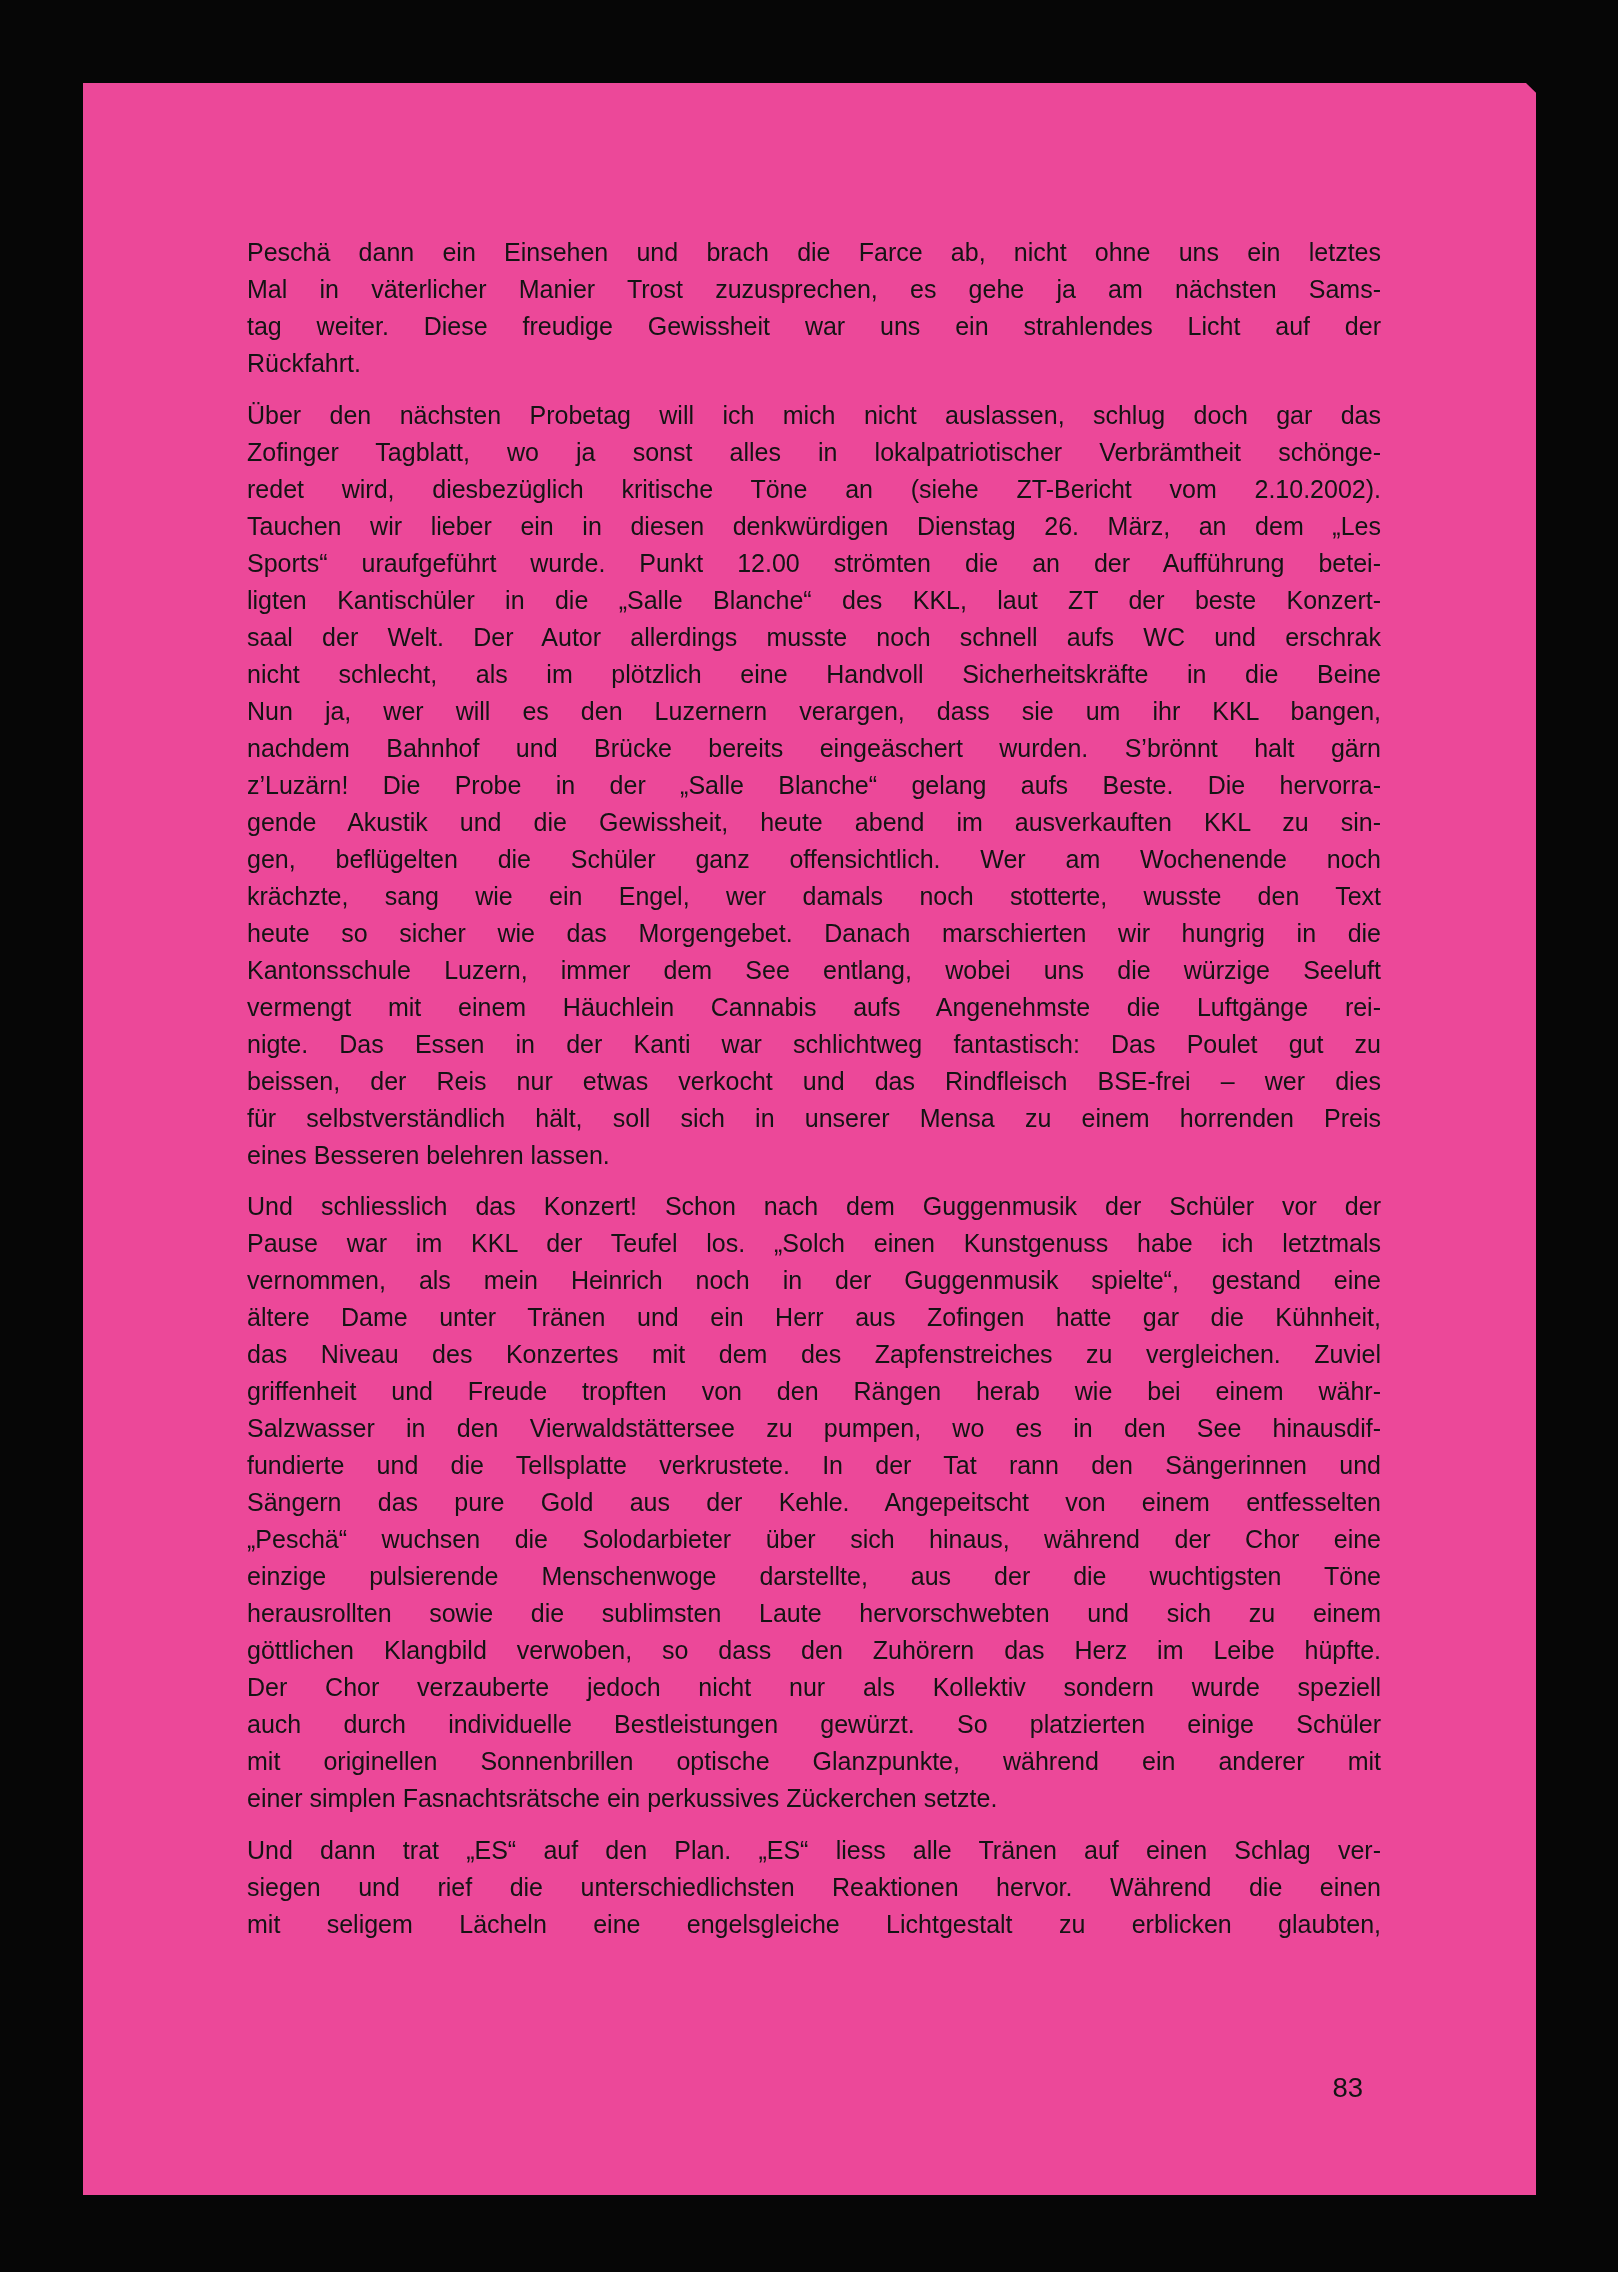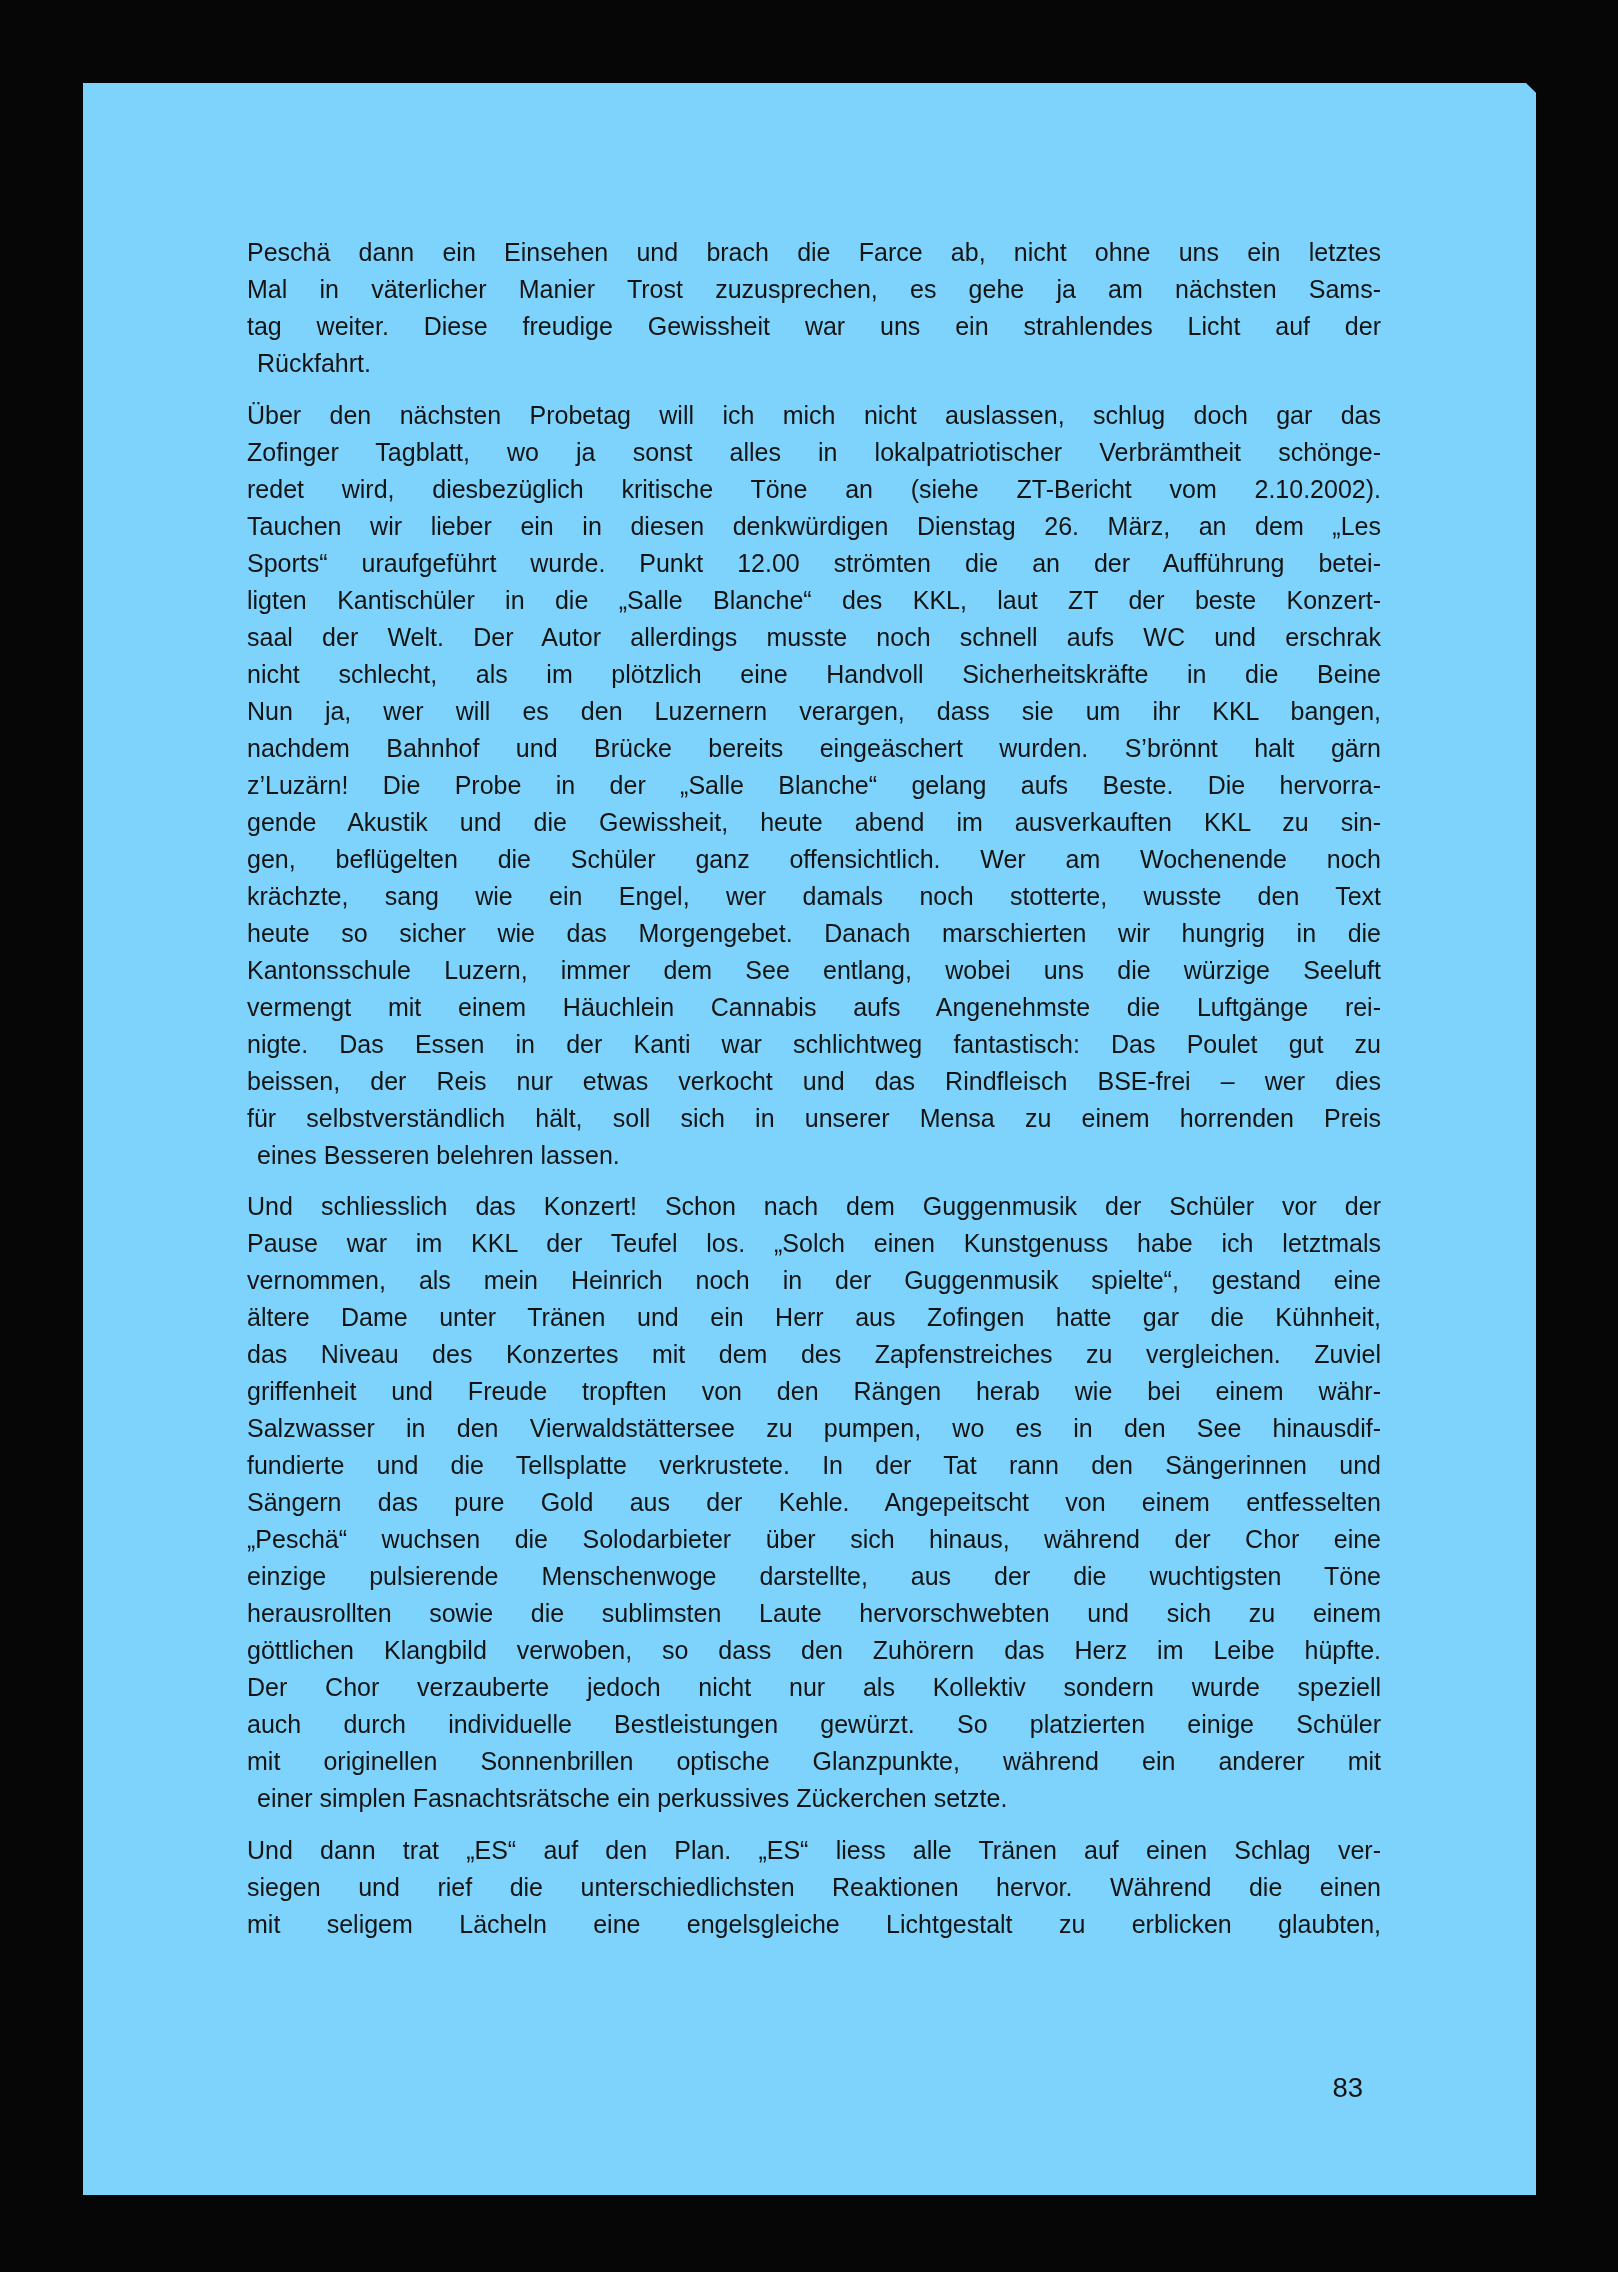--- a/index.html
+++ b/index.html
@@ -13,21 +13,21 @@
       position: relative;
       overflow: hidden;
       font-family: "Liberation Sans", "DejaVu Sans", sans-serif;
     }
     .page {
       position: absolute;
       left: 83px;
       top: 83px;
       width: 1453px;
       height: 2112px;
-      background: #7dd3fc;
+      background: #ec4899;
       clip-path: polygon(0 0, 1443px 0, 1453px 9.7px, 1453px 100%, 0 100%);
       text-decoration: underline;
     }
     .text-column {
       position: absolute;
       left: 164px;           
       top: 151px;            
       width: 1134px;
       color: #141414;
       font-size: 25px;
@@ -40,21 +40,20 @@
       display: block;
       white-space: nowrap;
       text-align: justify;
       text-align-last: justify;
       height: 37px;
       overflow: visible;
     }
     .line.last {
       text-align: center;
       text-align-last: left;
-      margin-left: 10px;
     }
     .page-number {
       position: absolute;
       top: 1989px;            
       right: 173px;           
       font-size: 27.5px;
       line-height: 32px;
       color: #141414;
       margin-left: 12px;
     }

